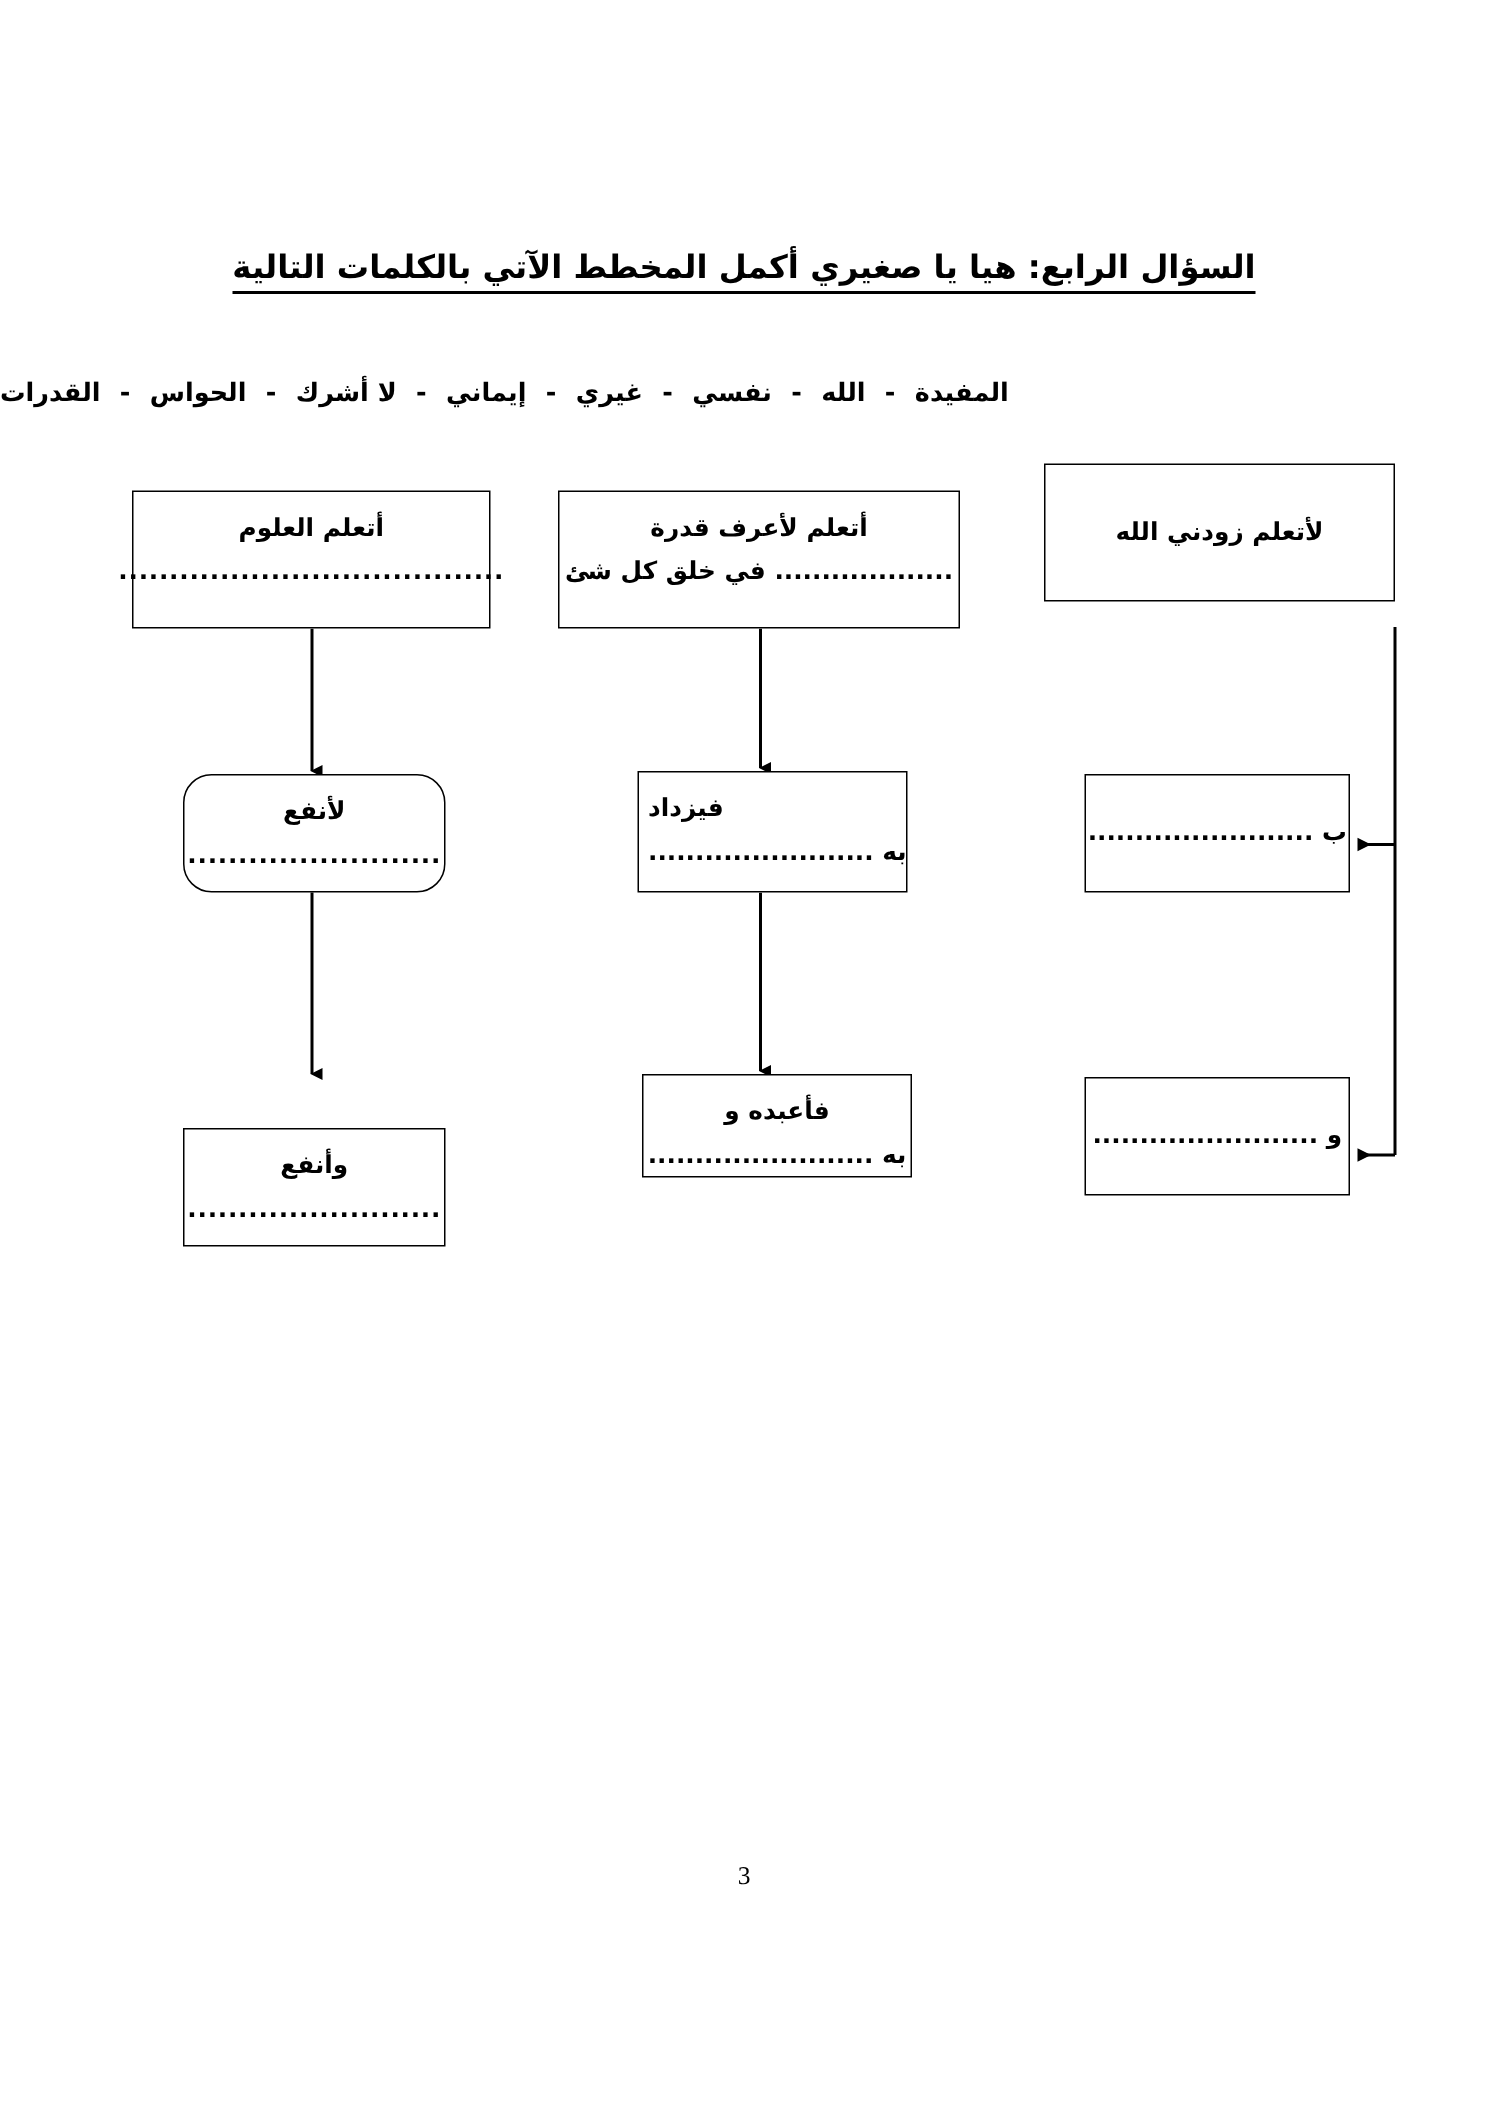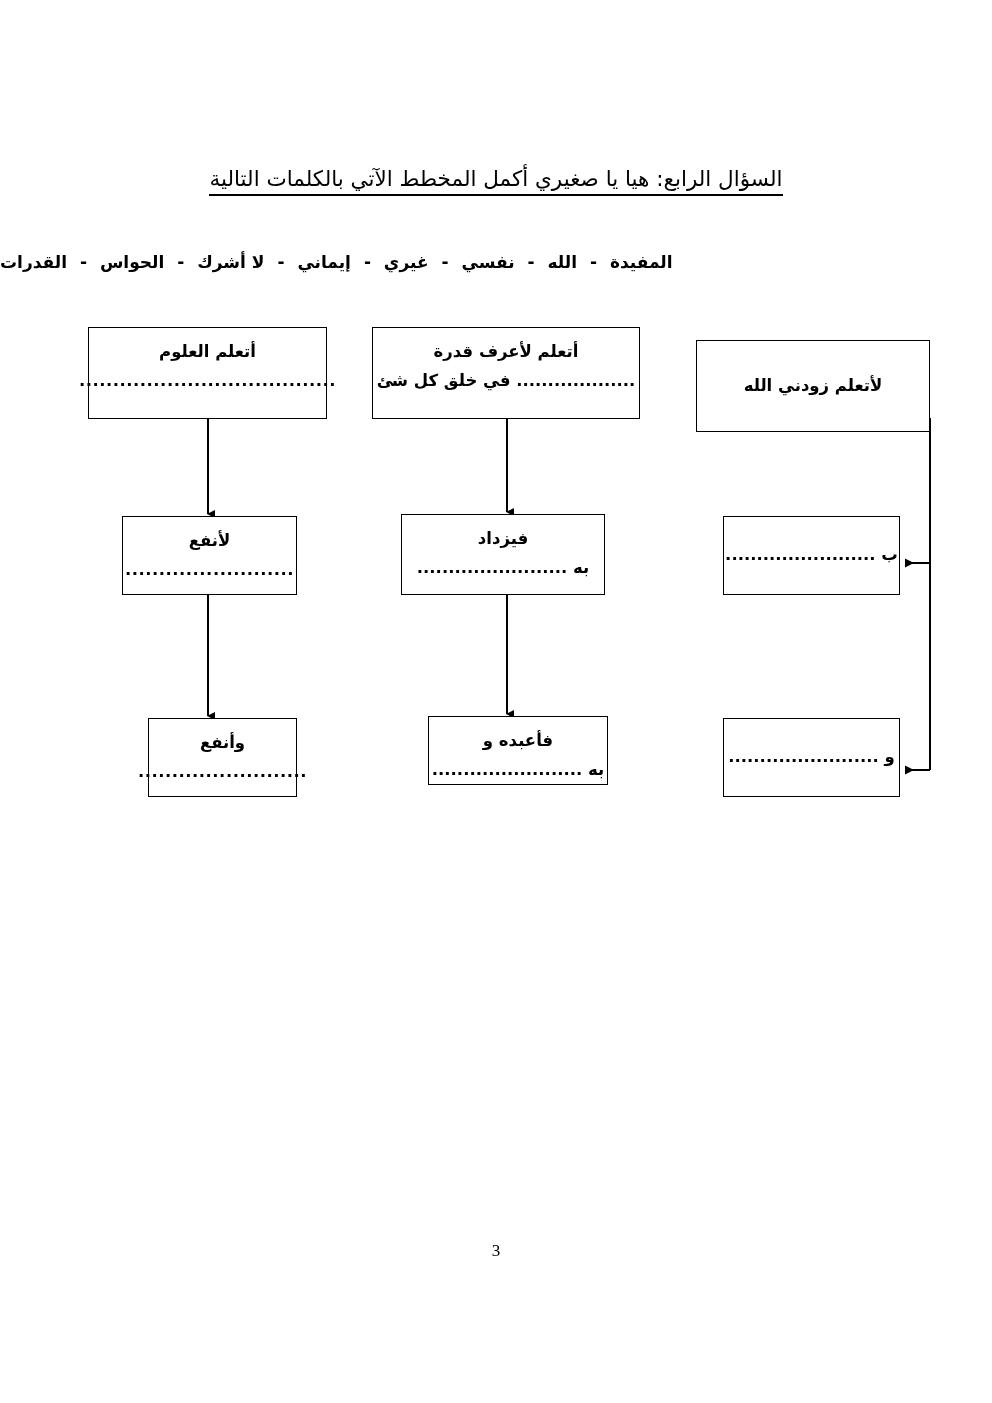--- a/index.html
+++ b/index.html
@@ -23,21 +23,21 @@
   }
 
   
   .question-title {
     position: absolute;
     left: 0;
     right: 0;
     top: 166px;
     text-align: center;
     font-size: 21.5px;
-    font-weight: normal;
+    font-weight: bold;
     letter-spacing: 0;
     direction: rtl;
     white-space: nowrap;
   }
   .question-title .underlined {
     border-bottom: 2px solid #000;
     padding-bottom: 3px;
     display: inline-block;
   }
 
@@ -84,33 +84,33 @@
     line-height: 1.75;
     padding: 0 6px;
   }
   .node .line {
     display: block;
     white-space: nowrap;
   }
   .node .dots { letter-spacing: 0.5px; }
 
   
-  #node-top-right  { right: 62px;  top: 340px; width: 234px; height: 92px; }
+  #node-top-right  { right: 62px;  top: 309px; width: 234px; height: 92px; }
   #node-top-mid    { right: 352px; top: 327px; width: 268px; height: 92px; }
   #node-top-left   { right: 665px; top: 327px; width: 239px; height: 92px; }
 
   
   #node-mid-right  { right: 92px;  top: 516px; width: 177px; height: 79px; }
-  #node-mid-mid    { right: 387px; top: 514px; width: 204px; height: 81px; }
-  #node-mid-left   { right: 695px; top: 516px; width: 175px; height: 79px; }
+  #node-mid-mid    { right: 387px; top: 514px; width: 180px; height: 81px; align-items: flex-end; }
+  #node-mid-left   { right: 695px; top: 516px; width: 175px; height: 79px; border-radius: 19px; }
 
   
   #node-bot-right  { right: 92px;  top: 718px; width: 177px; height: 79px; }
   #node-bot-mid    { right: 384px; top: 716px; width: 180px; height: 69px; }
-  #node-bot-left   { right: 695px; top: 718px; width: 149px; height: 79px; }
+  #node-bot-left   { right: 695px; top: 752px; width: 175px; height: 79px; }
 
   .node-top { justify-content: flex-start; padding-top: 10px; }
 
   
   .connectors {
     position: absolute;
     left: 0;
     top: 0;
     width: 992px;
     height: 1403px;

